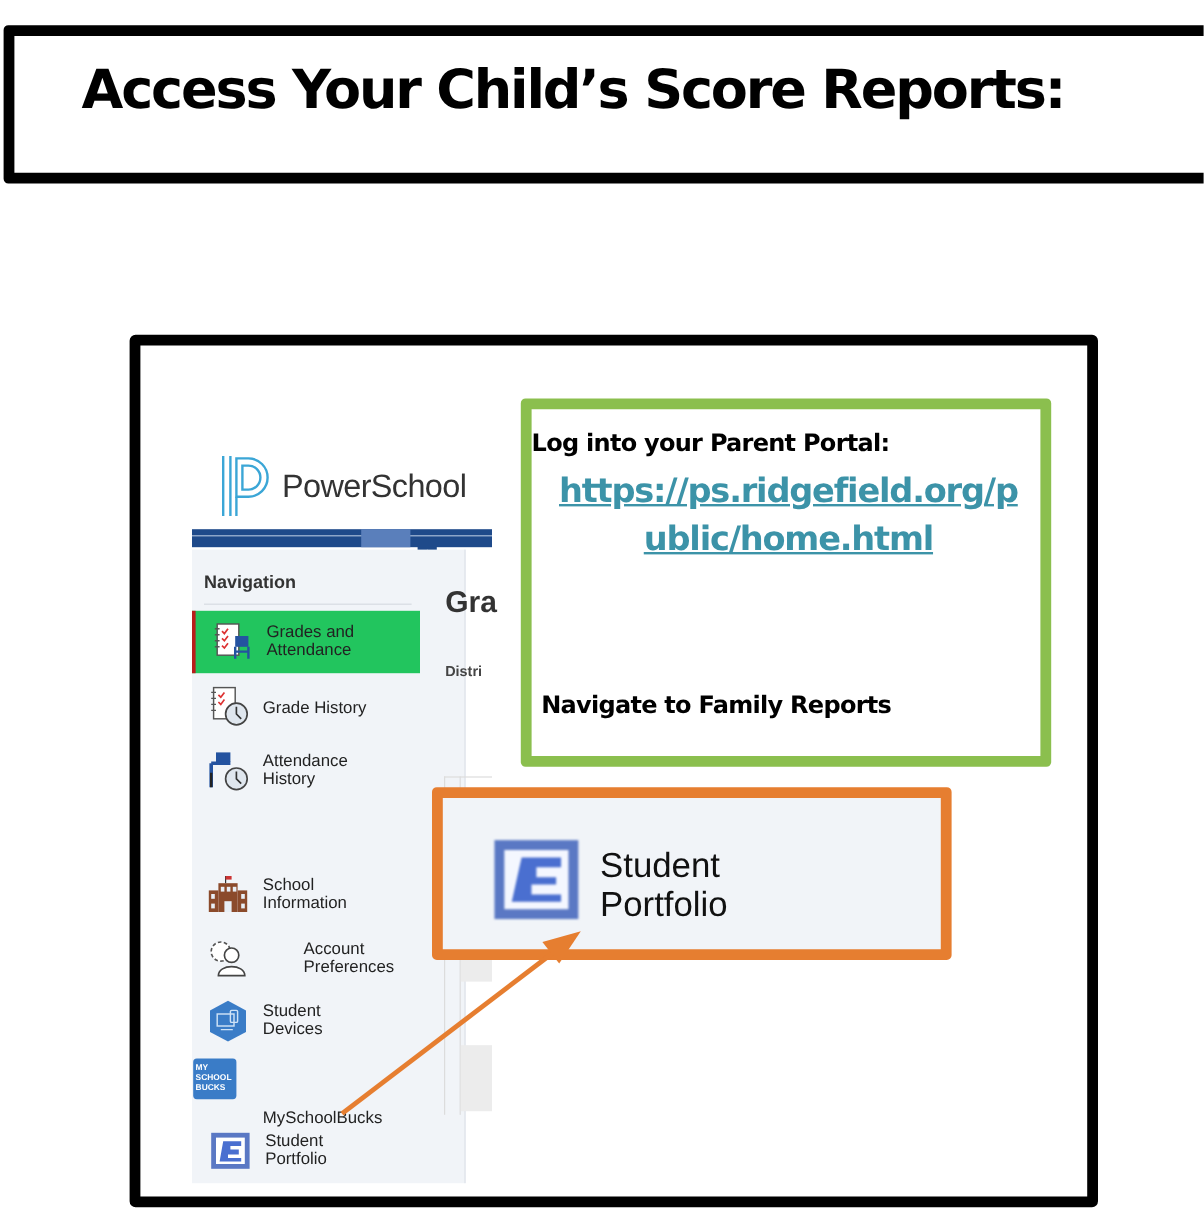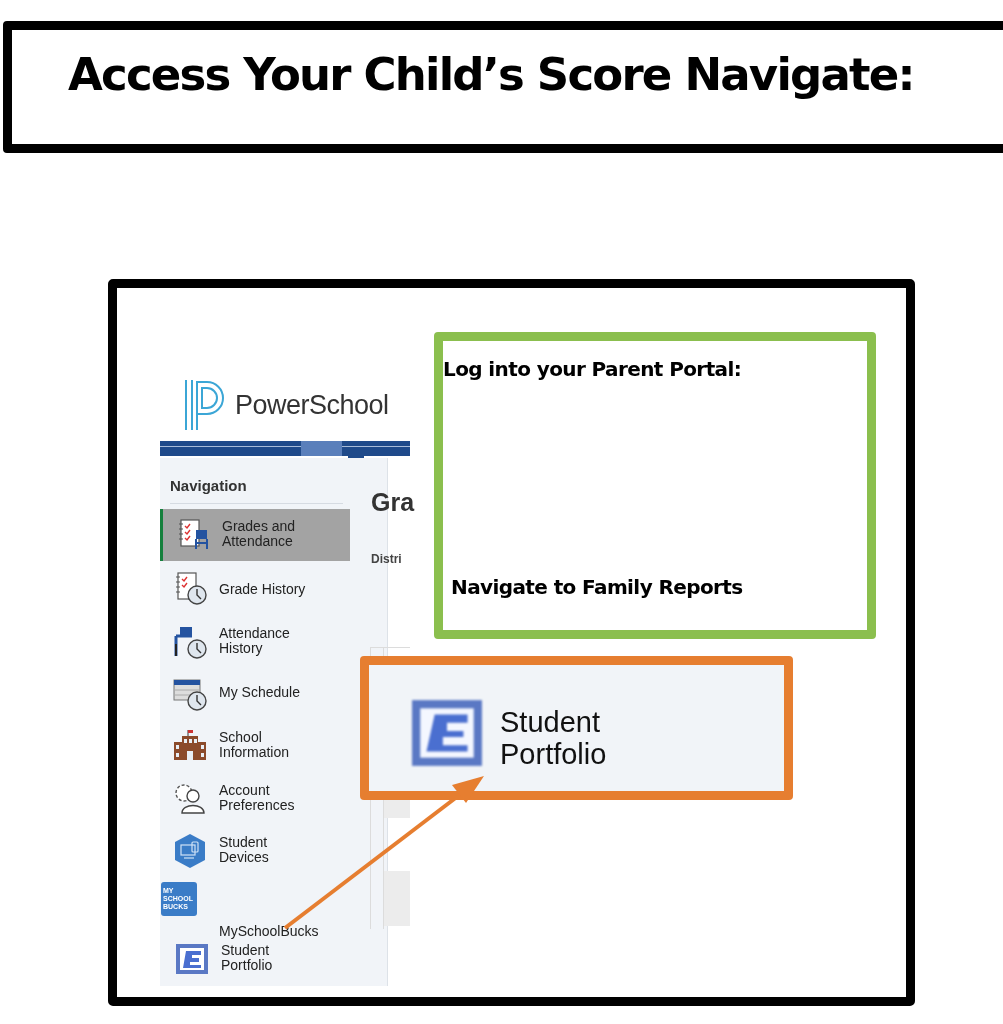--- a/index.html
+++ b/index.html
@@ -55,21 +55,21 @@
   
   .sidebar {
     position: absolute; left: 160px; top: 458px; width: 228px; height: 528px;
     background: #f1f4f8; border-right: 1px solid #dde2e8;
   }
   .sidebar-heading {
     position: absolute; left: 10px; top: 19px; font-size: 15px; font-weight: bold; color: #333;
   }
   .sidebar-divider { position: absolute; left: 10px; top: 45px; width: 173px; height: 1px; background: #d6dbe2; }
   .nav-item { position: absolute; left: 0; width: 190px; height: 52px; }
-  .nav-item.active { background: #a3a3a3; border-left: 3px solid #15803d; }
+  .nav-item.active { background: #22c55e; border-left: 3px solid #b91c1c; }
   .nav-item .icon { position: absolute; left: 12px; width: 36px; height: 36px; }
   .nav-item .label {
     position: absolute; left: 59px; font-size: 14px; line-height: 15px; color: #222; white-space: nowrap;
   }
 
   
   .content-gra { position: absolute; left: 371px; top: 488px; font-size: 25px; font-weight: bold; color: #333; }
   .content-distri { position: absolute; left: 371px; top: 552px; font-size: 12px; font-weight: bold; color: #444; }
   .content-vline1 { position: absolute; left: 370px; top: 647px; width: 1px; height: 282px; background: #dcdcdc; }
   .content-vline2 { position: absolute; left: 383px; top: 647px; width: 1px; height: 282px; background: #dcdcdc; }
@@ -105,21 +105,21 @@
     position: absolute; left: 131px; top: 41px; font-size: 29px; line-height: 32px; color: #111;
   }
   .callout .icon { position: absolute; left: 41px; top: 31px; width: 74px; height: 74px; filter: blur(1px); }
 
   .arrow { position: absolute; left: 0; top: 0; pointer-events: none; }
 </style>
 </head>
 <body>
 
 <div class="title-box"></div>
-<div class="title-text">Access Your Child’s Score Navigate:</div>
+<div class="title-text">Access Your Child’s Score Reports:</div>
 
 <div class="frame"></div>
 
 <div class="ps-logo">
   <svg width="46" height="54" viewBox="0 0 46 54">
     <g fill="none" stroke="#3ba6d6" stroke-width="2">
       <path d="M3 2 V52 M9 2 V52"></path>
       <path d="M14 4 H24 A16 16 0 0 1 24 36 H14 Z"></path>
       <path d="M19 10 H24 A10 10 0 0 1 24 30 H19 Z"></path>
       <path d="M14 36 V52"></path>
@@ -178,30 +178,20 @@
       <path d="M4 20 V32" stroke="#222" stroke-width="2"></path>
       <circle cx="25" cy="25" r="9" fill="#dfe6ee" stroke="#444" stroke-width="1.4"></circle>
       <path d="M25 19 V25 L29 29" stroke="#333" stroke-width="1.4" fill="none"></path>
     </svg>
     <div class="label" style="top:10px;">
       <div>Attendance</div>
       <div>History</div>
     </div>
   </div>
 
-  <div class="nav-item" style="top:210px;">
-    <svg class="icon" style="top:8px;" viewBox="0 0 36 36">
-      <rect x="2" y="4" width="26" height="20" fill="#ddd" stroke="#777" stroke-width="1"></rect>
-      <rect x="2" y="4" width="26" height="5" fill="#2453a0"></rect>
-      <path d="M2 14 H28 M2 19 H28" stroke="#aaa" stroke-width="1"></path>
-      <circle cx="25" cy="25" r="9" fill="#dfe6ee" stroke="#444" stroke-width="1.4"></circle>
-      <path d="M25 19 V25 L29 29" stroke="#333" stroke-width="1.4" fill="none"></path>
-    </svg>
-    <div class="label" style="top:17px;">My Schedule</div>
-  </div>
 
   <div class="nav-item" style="top:262px;">
     <svg class="icon" style="top:8px;" viewBox="0 0 36 36">
       <path d="M16 2 V8" stroke="#333" stroke-width="1"></path>
       <rect x="16" y="2" width="5" height="3" fill="#c33"></rect>
       <rect x="10" y="8" width="16" height="24" fill="#8b4a2b"></rect>
       <rect x="2" y="14" width="8" height="18" fill="#8b4a2b"></rect>
       <rect x="26" y="14" width="8" height="18" fill="#8b4a2b"></rect>
       <g fill="#e8eef5">
           <rect x="12" y="11" width="3" height="4"></rect>
@@ -219,21 +209,21 @@
       <div>Information</div>
     </div>
   </div>
 
   <div class="nav-item" style="top:315px;">
     <svg class="icon" style="top:8px;" viewBox="0 0 36 36">
       <circle cx="12" cy="12" r="8" fill="#fff" stroke="#555" stroke-width="1.4" stroke-dasharray="3 2"></circle>
       <circle cx="21" cy="15" r="6" fill="#fff" stroke="#444" stroke-width="1.4"></circle>
       <path d="M10 32 C10 22 32 22 32 32 Z" fill="#fff" stroke="#444" stroke-width="1.4"></path>
     </svg>
-    <div class="label" style="top:10px;">
+    <div class="label" style="top:10px;margin-left:34px;">
       <div>Account</div>
       <div>Preferences</div>
     </div>
   </div>
 
   <div class="nav-item" style="top:367px;">
     <svg class="icon" style="top:8px;" viewBox="0 0 36 36">
       <polygon points="18,1 33,9 33,27 18,35 3,27 3,9" fill="#3a7cc7"></polygon>
       <rect x="9" y="12" width="14" height="10" fill="none" stroke="#cfe2f6" stroke-width="1.2"></rect>
       <rect x="20" y="9" width="6" height="10" rx="1" fill="none" stroke="#cfe2f6" stroke-width="1.2"></rect>
@@ -270,20 +260,23 @@
 <div class="content-gra">Gra</div>
 <div class="content-distri">Distri</div>
 <div class="content-hline"></div>
 <div class="content-vline1"></div>
 <div class="content-vline2"></div>
 <div class="content-cell1"></div>
 <div class="content-cell2"></div>
 
 <div class="instructions">
   <div class="instr-heading">Log into your Parent Portal:</div>
+  <a class="instr-link" title="https://ps.ridgefield.org/public/home.html">
+    <span>https://ps.ridgefield.org/p</span><br><span>ublic/home.html</span>
+  </a>
   <div class="instr-step" style="top:234px;">Navigate to Family Reports</div>
 </div>
 
 <div class="callout">
   <svg class="icon" viewBox="0 0 36 36">
     <rect x="1" y="2" width="34" height="32" fill="#5a78c4"></rect>
     <rect x="5" y="6" width="26" height="24" fill="#f4f7ff"></rect>
     <path d="M12 9 H28 V13 H18 V17 H26 V20 H16 V24 H28 V27 H8 Z" fill="#4a6fd0"></path>
   </svg>
   <div class="callout-label">

